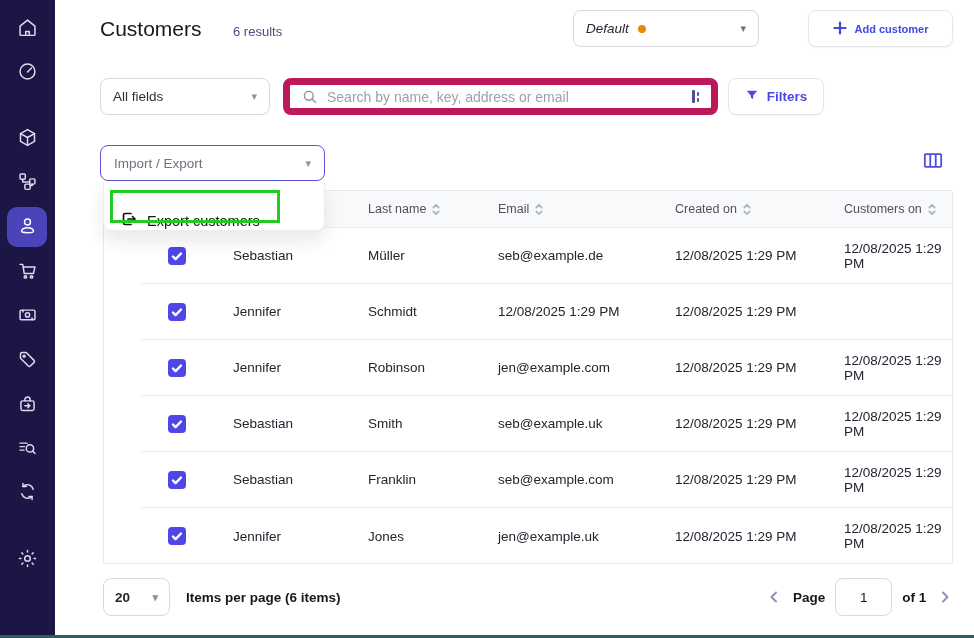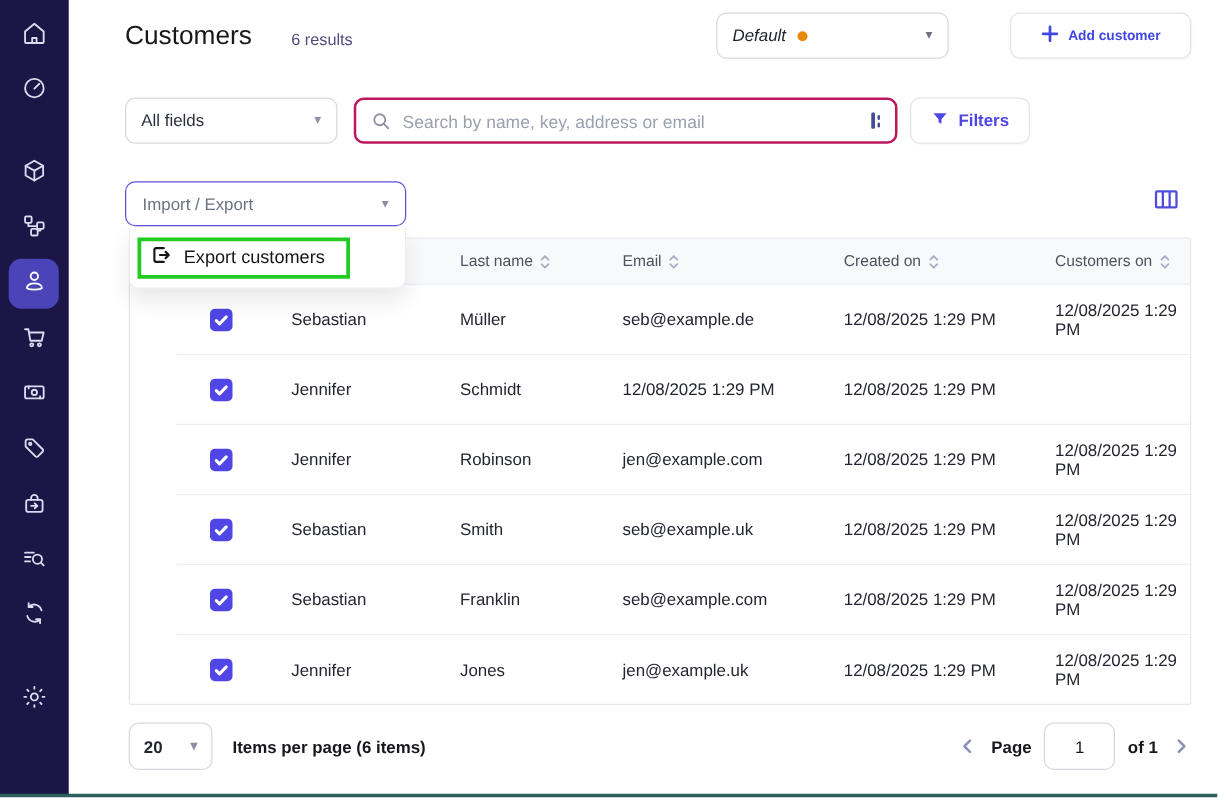--- a/index.html
+++ b/index.html
@@ -31,21 +31,21 @@
     box-shadow:0 1px 2px rgba(0,0,0,.04); }
   .add-btn { position:absolute; left:808px; top:10px; width:145px; height:37px; gap:8px;
     font-size:11px; font-weight:600; color:#4148e2; }
   .add-btn svg { width:14px; height:14px; stroke:#4148e2; stroke-width:2.2; stroke-linecap:round; }
 
   
   .fields-sel { position:absolute; left:100px; top:78px; width:170px; height:37px; padding:0 12px;
     font-size:13.5px; color:#2a2f3a; }
   .fields-sel .chev { color:#8b90a5; }
   .search { position:absolute; left:283px; top:78px; width:435px; height:37px;
-    border:2px solid #be185d; border-radius:8px; background:#fff; display:flex; align-items:center;
+    border:7px solid #be185d; border-radius:8px; background:#fff; display:flex; align-items:center;
     padding:0 12px; gap:9px; }
   .search svg.mag { width:16px; height:16px; stroke:#8d93a3; stroke-width:1.8; fill:none; stroke-linecap:round; }
   .search input { border:none; outline:none; flex:1; font-size:14px; color:#2a2f3a;
     font-family:"Liberation Sans", sans-serif; background:transparent; }
   .search input::placeholder { color:#9aa0ae; }
   .bars-ic { display:flex; align-items:center; gap:2px; }
   .bars-ic i { display:block; background:#4a4f93; width:2.5px; border-radius:1px; }
   .filters-btn { position:absolute; left:728px; top:78px; width:96px; height:37px; gap:8px;
     font-size:13.5px; font-weight:600; color:#4f46e5; }
   .filters-btn svg { width:14px; height:14px; fill:#4f46e5; }
@@ -54,21 +54,21 @@
   .impexp { position:absolute; left:100px; top:145px; width:225px; height:36px;
     border:1.5px solid #5a54d8; border-radius:8px; background:#fff; display:flex;
     align-items:center; padding:0 13px; font-size:13.5px; color:#6b7280; cursor:pointer; }
   .cols-btn { position:absolute; left:920px; top:151px; width:26px; height:22px; display:flex;
     align-items:center; justify-content:center; cursor:pointer; }
   .cols-btn svg { width:20px; height:17px; stroke:#4f4ddb; stroke-width:2; fill:none; }
 
   
   .menu { position:absolute; left:103px; top:182px; width:222px; height:49px; background:#fff;
     border:1px solid #ededf1; border-top:none; border-radius:0 0 8px 8px;
-    box-shadow:0 10px 18px rgba(0,0,0,.09); z-index:40; display:flex; align-items:center; }
+    box-shadow:0 10px 18px rgba(0,0,0,.09); z-index:40; display:flex; align-items:flex-end; }
   .menu-item { display:flex; align-items:center; gap:10px; margin-left:17px; font-size:14.5px;
     color:#15161a; cursor:pointer; }
   .menu-item svg { width:16px; height:16px; stroke:#15161a; stroke-width:1.7; fill:none;
     stroke-linecap:round; stroke-linejoin:round; }
   .annot { position:absolute; left:110px; top:190px; width:170px; height:33px;
     border:3px solid #22cb22; z-index:50; pointer-events:none; }
 
   
   .table { position:absolute; left:103px; top:190px; width:850px; height:374px;
     border:1px solid #e7e8ec; border-radius:2px; background:#fff;padding-left:37px; }

